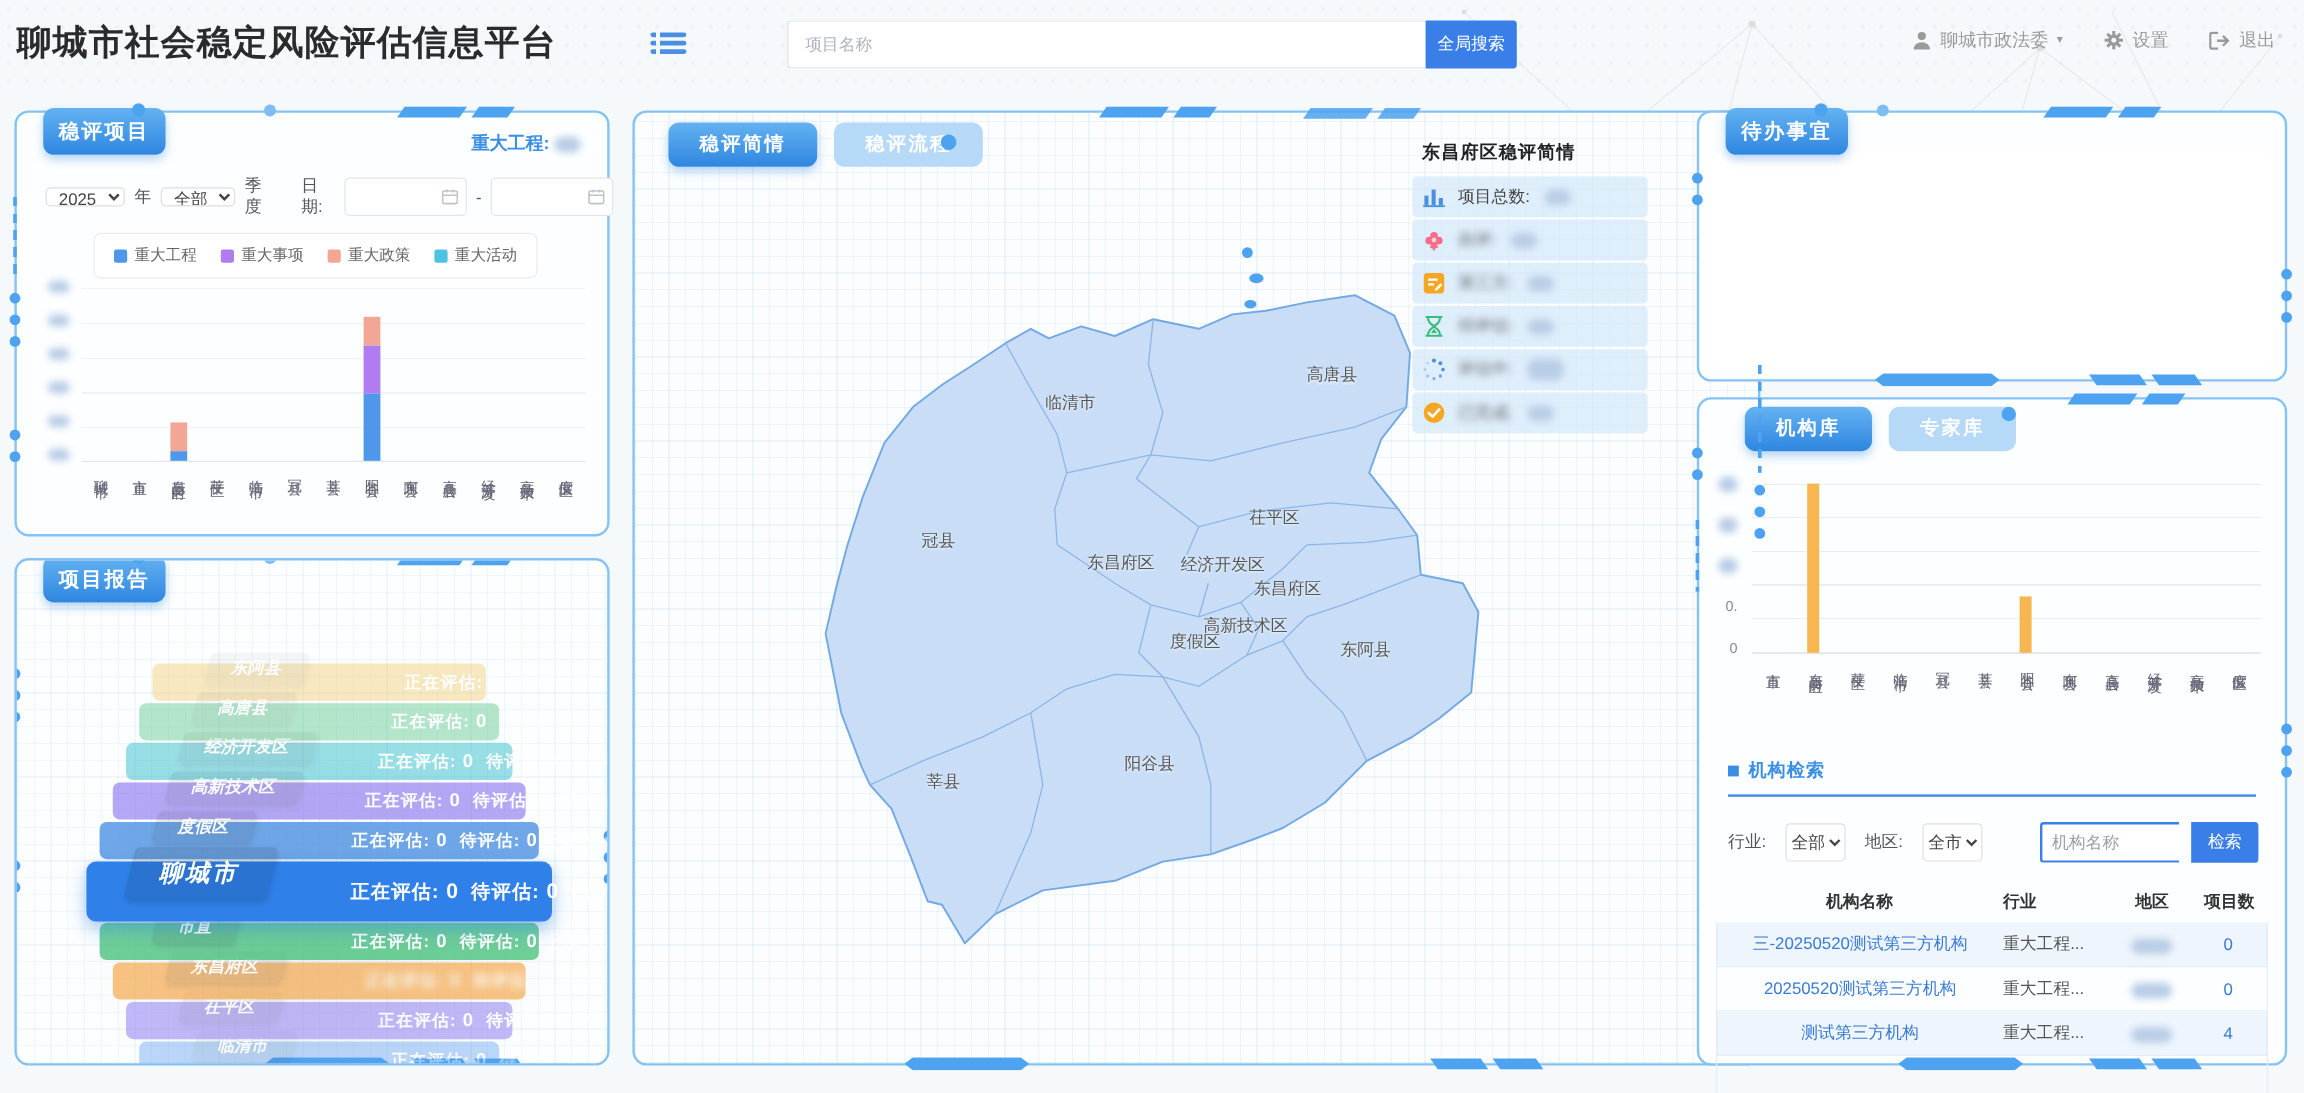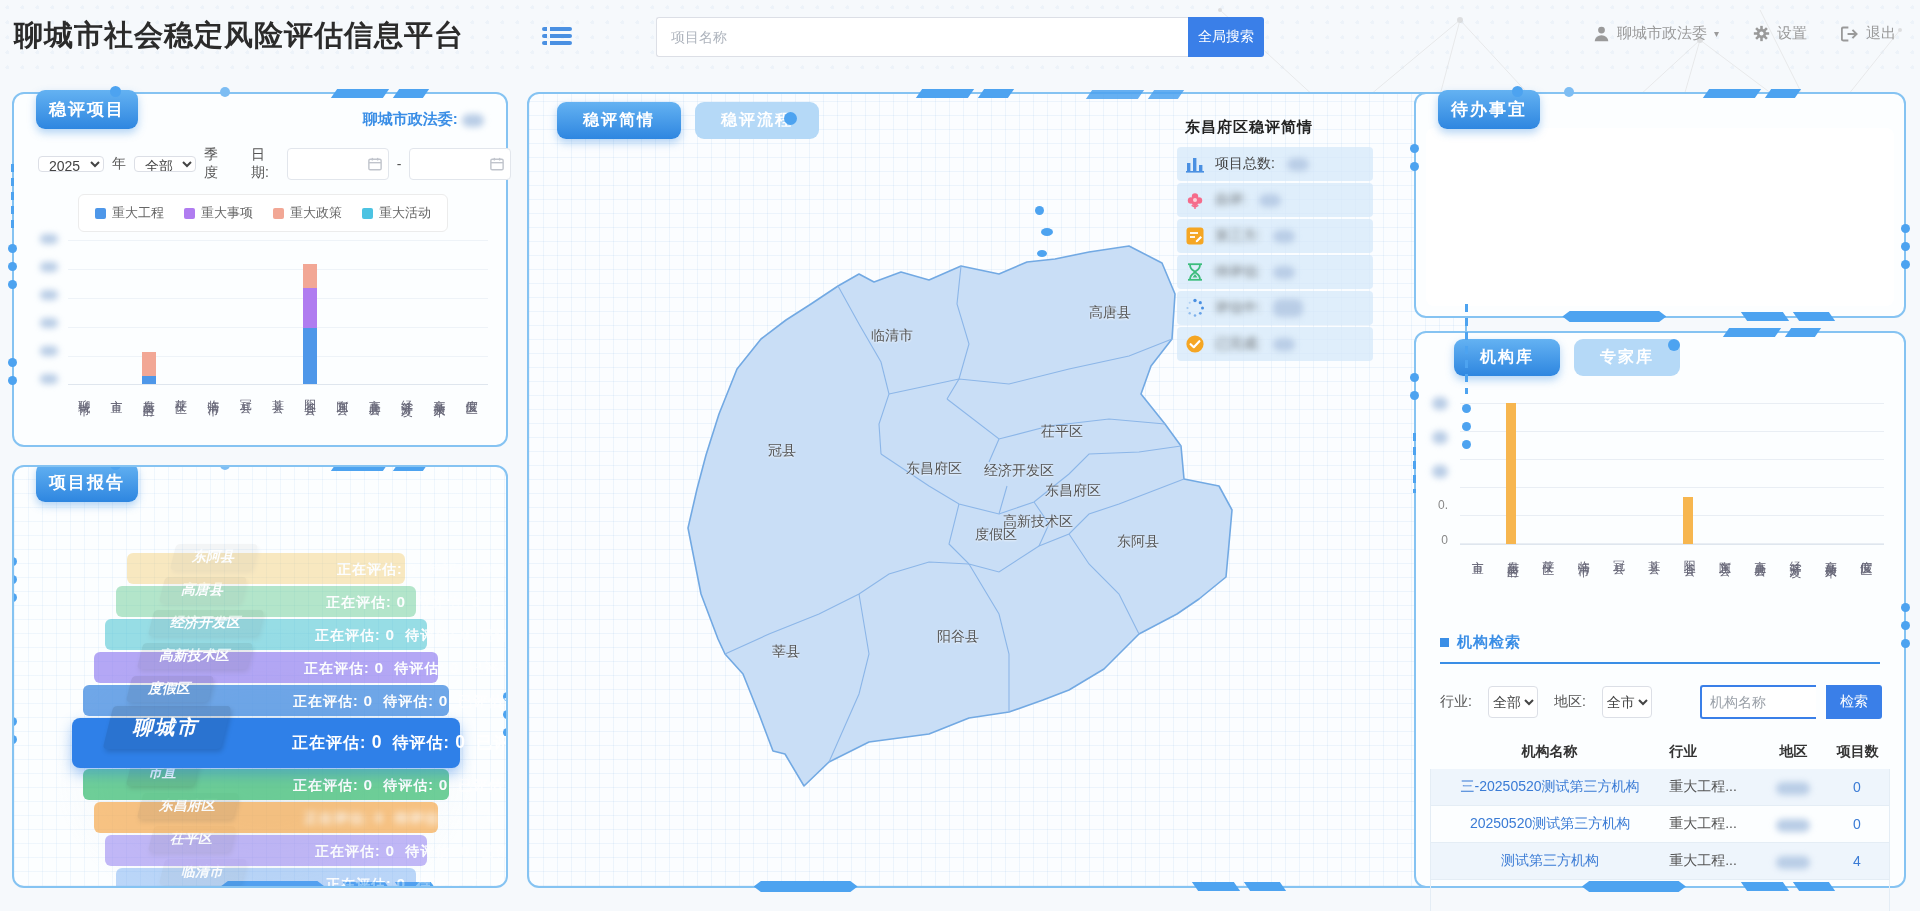--- a/index.html
+++ b/index.html
@@ -224,21 +224,21 @@
       <i></i>
       <i></i>
       <i></i>
     </div>
   <div class="decor-vdots" style="left:-6px; top:264px;">
       <i></i>
       <i></i>
     </div>
 
   <div class="total-line">
-    <span>聊城市政法委:</span> <span class="blob"></span>
+    <span>重大工程:</span> <span class="blob"></span>
   </div>
 
   <div class="filters">
     <select><option>2025</option></select>
     <span>年</span>
     <select><option>全部</option></select>
     <span>季度</span>
     <span style="margin-left:14px;">日期:</span>
     <span class="date-wrap">
       <svg width="14" height="14" viewBox="0 0 16 16">

